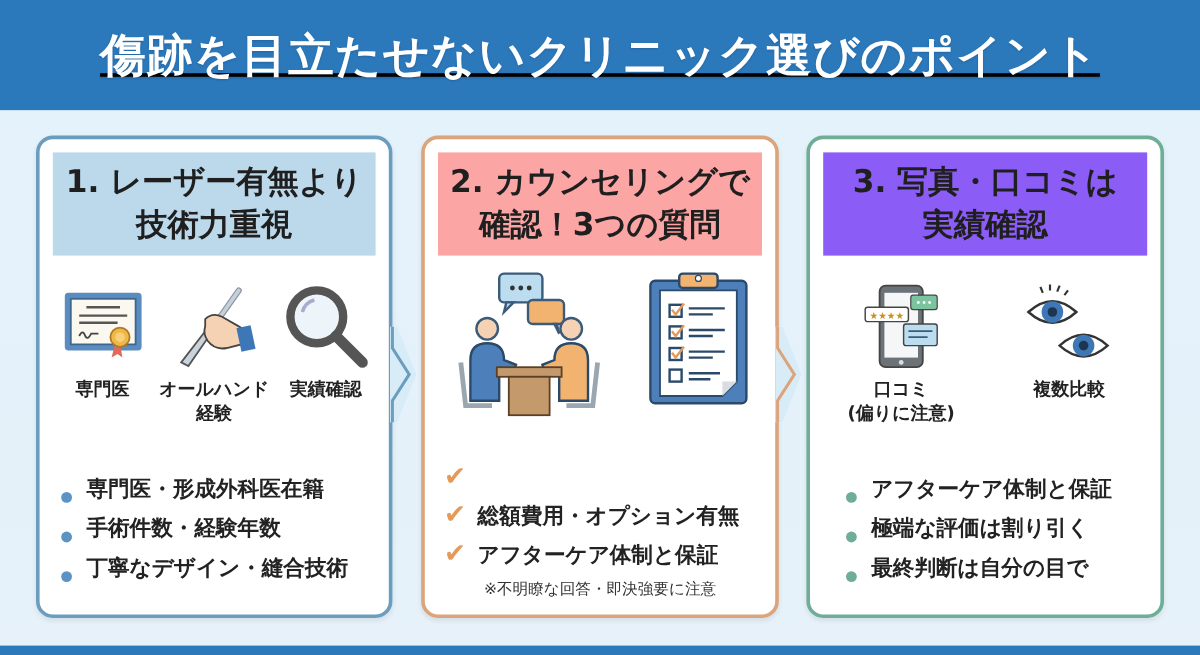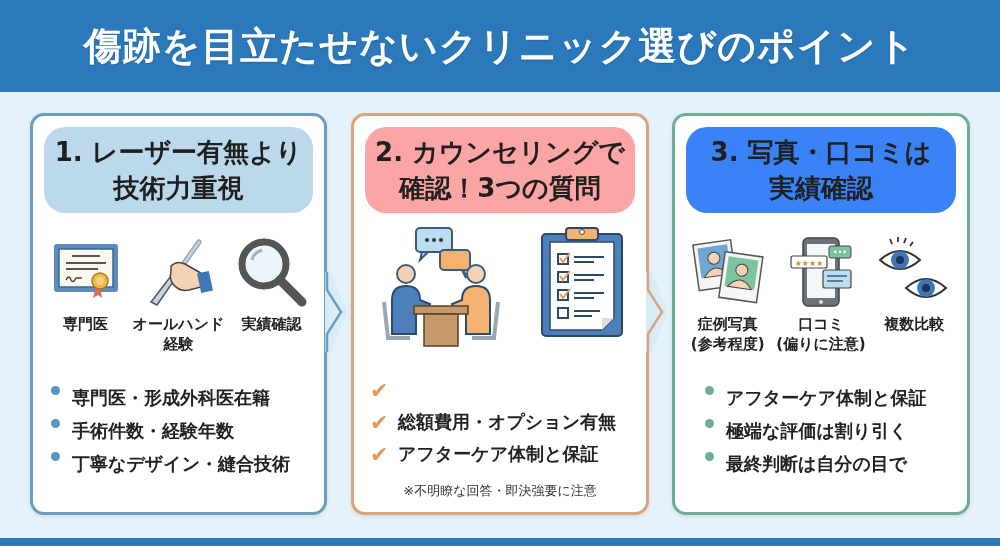--- a/index.html
+++ b/index.html
@@ -5,21 +5,21 @@
   * { box-sizing: border-box; margin: 0; padding: 0; }
   html, body { width: 1000px; height: 546px; overflow: hidden; }
   body {
     font-family: "DejaVu Sans", "Liberation Sans", sans-serif;
     background: #e2f0fa;
     position: relative;
   }
   .header {
     position: absolute; left: 0; top: 0; width: 1000px; height: 92px;
     background: #2b78bb;
-    display: flex; align-items: center; justify-content: center;
+    display: flex; align-items: center; justify-content: center; text-decoration: underline;
   }
   .header h1 {
     color: #ffffff; font-size: 38px; font-weight: bold; letter-spacing: 1px;
     text-shadow: 0 1px 2px rgba(0,0,0,0.15);
   }
   .bg-area {
     position: absolute; left: 0; top: 92px; width: 1000px; height: 446px;
     background: linear-gradient(180deg, #e4f2fb 0%, #e6f1f9 100%);
   }
   .footer-bar {
@@ -30,45 +30,45 @@
     position: absolute; top: 113px; height: 402px;
     background: #ffffff; border-radius: 14px; border: 3px solid;
     box-shadow: 0 2px 4px rgba(0,0,0,0.08);
   }
   .card.c1 { left: 30px; width: 297px; border-color: #6b9dbf; }
   .card.c2 { left: 351px; width: 298px; border-color: #dca47a; }
   .card.c3 { left: 672px; width: 298px; border-color: #6fae96; }
 
   .card-title {
     position: absolute; left: 11px; right: 11px; top: 11px; height: 86px;
-    border-radius: 21px;
+    border-radius: 0;
     display: flex; flex-direction: column; align-items: center; justify-content: center;
     color: #1f1f1f; font-weight: bold; font-size: 26px; line-height: 36px; text-align: center;
   }
   .c1 .card-title { background: #bcd9ec; }
   .c2 .card-title { background: #fca5a5; }
-  .c3 .card-title { background: #3b82f6; }
+  .c3 .card-title { background: #8b5cf6; }
 
   .icons-row {
     position: absolute; left: 6px; right: 6px; top: 120px; height: 130px;
     display: flex; justify-content: space-around; align-items: flex-start;
   }
   .icon-item { display: flex; flex-direction: column; align-items: center; width: 94px; }
   .icon-item svg { width: 72px; height: 72px; }
   .icon-label {
     margin-top: 6px; font-size: 15px; font-weight: bold; color: #222;
     text-align: center; line-height: 20px; white-space: nowrap;
   }
 
   .bullets {
     position: absolute; left: 18px; right: 10px; top: 270px;
     list-style: none;
   }
   .bullets li {
-    display: flex; align-items: flex-start; font-size: 18px; font-weight: bold; color: #222;
+    display: flex; align-items: flex-end; font-size: 18px; font-weight: bold; color: #222;
     height: 33px; white-space: nowrap;
   }
   .dot { width: 9px; height: 9px; border-radius: 50%; margin-right: 12px; flex: none; }
   .c1 .dot { background: #5b94c4; }
   .c3 .dot { background: #6fae96; }
   .check { color: #e39a5a; font-size: 22px; margin-right: 8px; width: 20px; flex: none; font-weight: bold; }
   .c2 .bullets { left: 16px; top: 262px; }
   .c2 .bullets li { height: 32px; }
   .note {
     position: absolute; left: 0; right: 0; top: 366px; text-align: center;
@@ -233,40 +233,20 @@
 </svg>
 
 <div class="card c3">
   <div class="card-title">
     <span>3. 写真・口コミは</span>
     <span>実績確認</span>
   </div>
   <div class="icons-row">
     <div class="icon-item">
       <svg viewBox="0 0 72 72">
-        <g transform="rotate(-8 24 30)">
-          <rect x="4" y="6" width="38" height="46" fill="#f5f5f5" stroke="#555" stroke-width="1.5"></rect>
-          <rect x="8" y="10" width="30" height="30" fill="#6ea6d6"></rect>
-          <circle cx="23" cy="22" r="6" fill="#f6d2b4" stroke="#444"></circle>
-          <path d="M11 40 q12 -16 24 0z" fill="#f6d2b4" stroke="#444"></path>
-        </g>
-        <g transform="rotate(8 48 40)">
-          <rect x="30" y="18" width="38" height="46" fill="#f5f5f5" stroke="#555" stroke-width="1.5"></rect>
-          <rect x="34" y="22" width="30" height="30" fill="#7cc4a0"></rect>
-          <circle cx="49" cy="34" r="6" fill="#f6d2b4" stroke="#444"></circle>
-          <path d="M37 52 q12 -16 24 0z" fill="#f6d2b4" stroke="#444"></path>
-        </g>
-      </svg>
-      <div class="icon-label">
-        <div>症例写真</div>
-        <div>(参考程度)</div>
-      </div>
-    </div>
-    <div class="icon-item">
-      <svg viewBox="0 0 72 72">
         <rect x="18" y="2" width="36" height="68" rx="5" fill="#6b7278" stroke="#444" stroke-width="1.5"></rect>
         <rect x="22" y="8" width="28" height="54" fill="#f4f6f8"></rect>
         <circle cx="36" cy="66" r="2" fill="#ddd"></circle>
         <rect x="6" y="20" width="36" height="12" rx="2" fill="#fff" stroke="#444" stroke-width="1.2"></rect>
         <text x="24" y="30" font-size="8" text-anchor="middle" fill="#c8921e">★★★★</text>
         <rect x="44" y="10" width="22" height="12" rx="2" fill="#7cc4a0" stroke="#444" stroke-width="1"></rect>
         <text x="55" y="19" font-size="8" text-anchor="middle" fill="#fff">•••</text>
         <rect x="38" y="34" width="28" height="18" rx="2" fill="#bcdcf0" stroke="#444" stroke-width="1.2"></rect>
         <line x1="42" y1="40" x2="62" y2="40" stroke="#3b5b7a" stroke-width="1.5"></line>
         <line x1="42" y1="45" x2="58" y2="45" stroke="#3b5b7a" stroke-width="1.5"></line>

